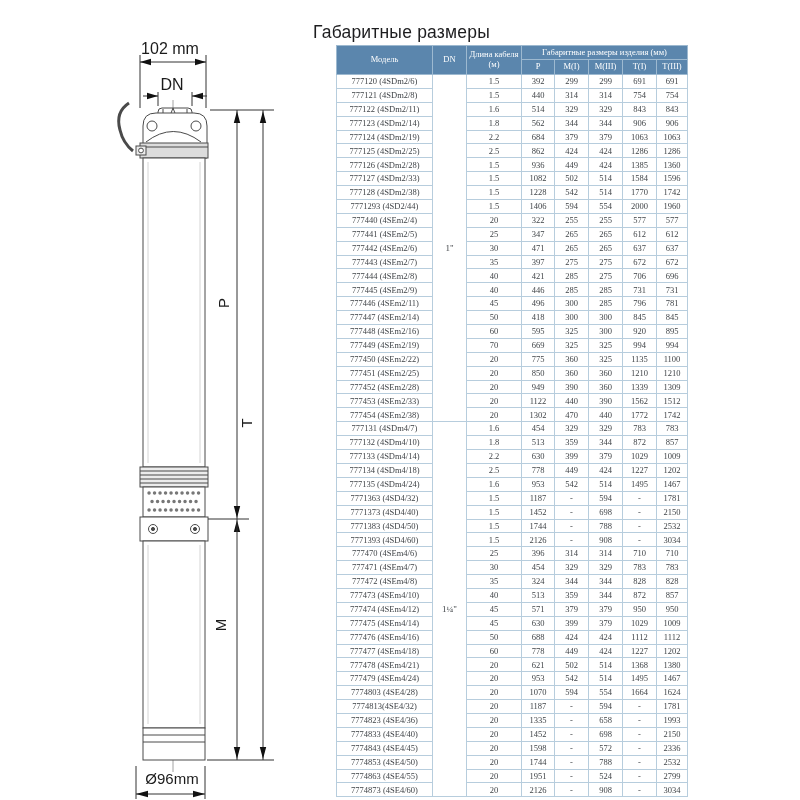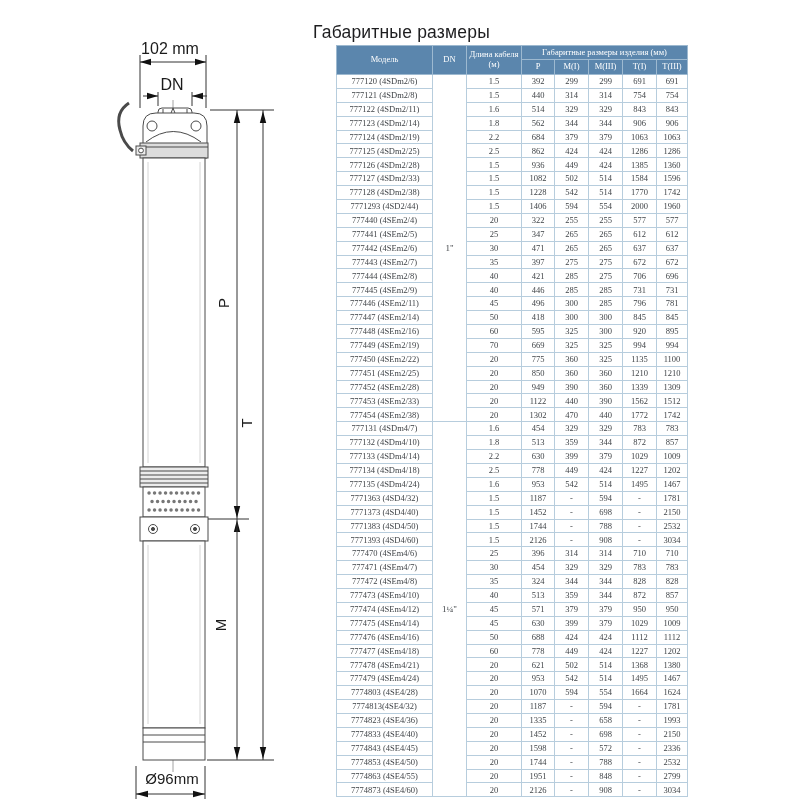--- a/index.html
+++ b/index.html
@@ -628,21 +628,21 @@
         <td>-</td>
         <td>788</td>
         <td>-</td>
         <td>2532</td>
       </tr>
       <tr>
         <td>7774863 (4SE4/55)</td>
         <td>20</td>
         <td>1951</td>
         <td>-</td>
-        <td>848</td>
+        <td>524</td>
         <td>-</td>
         <td>2799</td>
       </tr>
       <tr>
         <td>7774873 (4SE4/60)</td>
         <td>20</td>
         <td>2126</td>
         <td>-</td>
         <td>908</td>
         <td>-</td>

